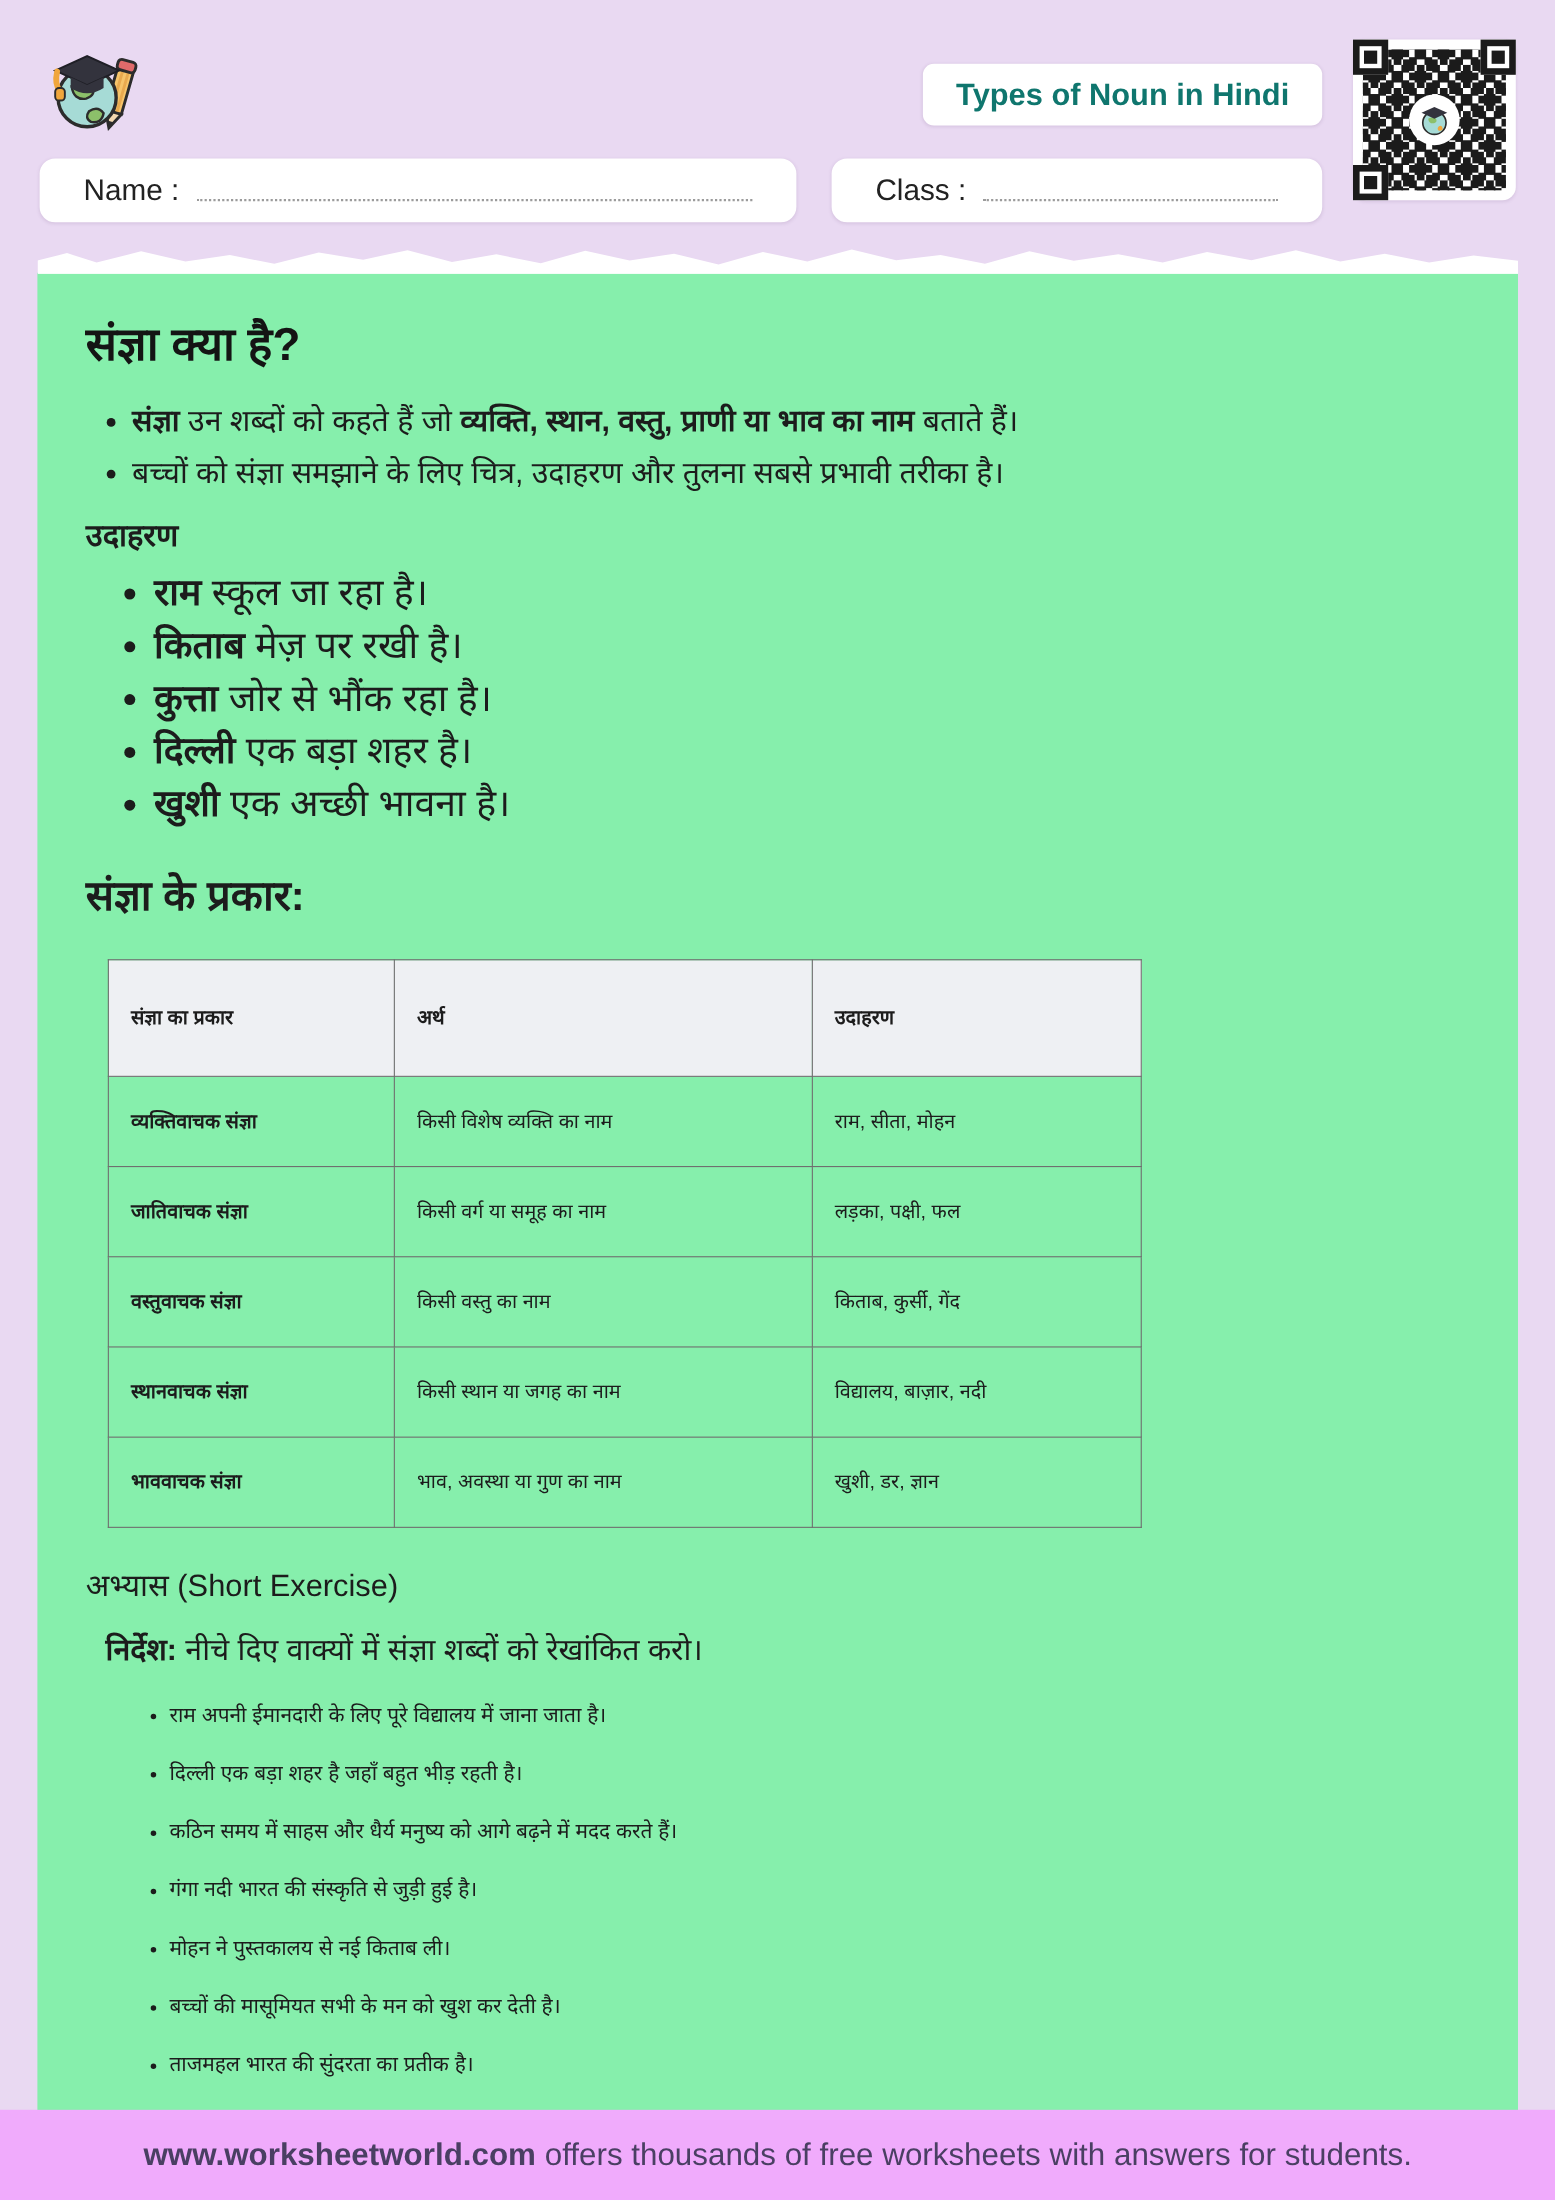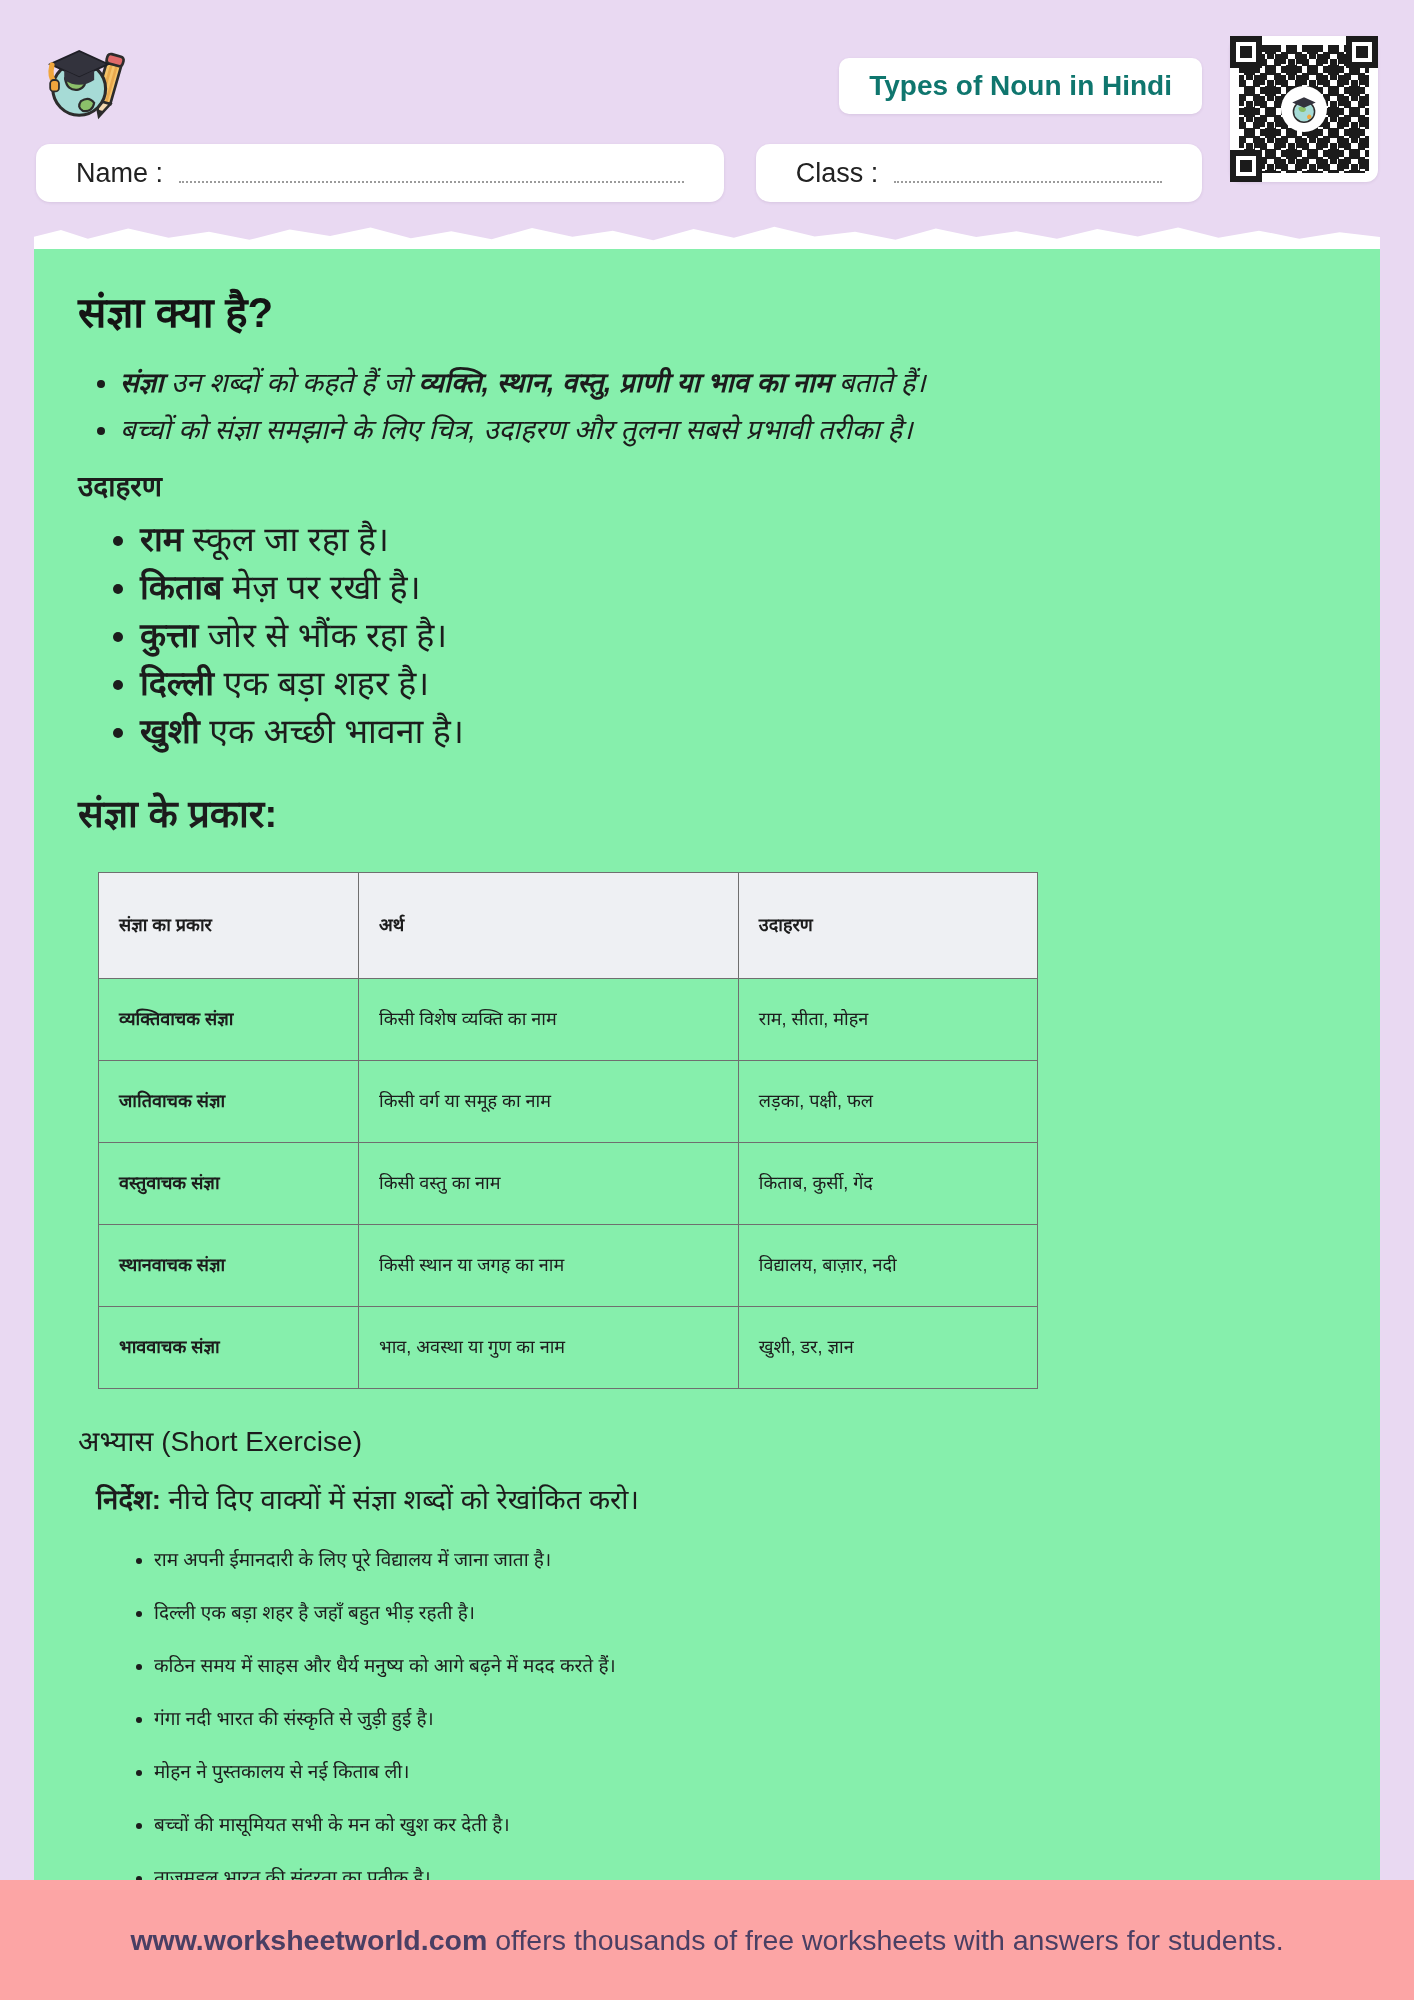--- a/index.html
+++ b/index.html
@@ -74,21 +74,21 @@
     padding:30px 44px 30px 44px;
   }
   .card::before {
     content:""; position:absolute; left:0; right:0; top:-26px; height:27px; background:#ffffff;
     clip-path:polygon(0% 100%,0% 55%,2% 30%,4% 62%,7% 24%,10% 58%,13% 36%,16% 66%,19% 28%,22% 52%,25% 20%,28% 60%,31% 34%,34% 64%,37% 22%,40% 55%,43% 32%,46% 68%,49% 26%,52% 58%,55% 18%,58% 54%,61% 36%,64% 66%,67% 24%,70% 56%,73% 34%,76% 62%,79% 26%,82% 54%,85% 20%,88% 58%,91% 32%,94% 62%,97% 38%,100% 56%,100% 100%);
   }
   .h1 { font-size:42px; font-weight:700; color:#141414; margin:4px 0 24px 0; }
   .b { font-weight:700; }
   ul { margin:0; }
   .intro-list { list-style:disc; padding-left:42px; font-size:27.5px; line-height:40px; }
-  .intro-list li { margin-bottom:7px;font-style:italic; }
+  .intro-list li { margin-bottom:7px; }
   .sub-heading { font-size:28px; font-weight:700; margin:16px 0 16px 0; }
   .examples-list { list-style:disc; padding-left:62px; font-size:34px; line-height:38px; }
   .examples-list li { margin-bottom:10px; }
   .h2 { font-size:38px; font-weight:700; margin:36px 0 34px 0; }
   table.noun-table {
     border-collapse:collapse;
     width:940px; margin-left:20px;
     font-size:18px;
   }
   .noun-table th, .noun-table td {
@@ -97,22 +97,22 @@
     padding:22px 20px; line-height:37px;
   }
   .noun-table thead th { background:#eef0f3; font-weight:700; padding:34px 20px; }
   .noun-table td:first-child { font-weight:700; }
   .exercise-heading { font-size:28px; font-weight:400; margin:32px 0 22px 0; }
   .instruction { font-size:27.5px; margin:0 0 22px 18px; line-height:38px; }
   .exercise-list { list-style:disc; padding-left:76px; font-size:19px; line-height:38px; }
   .exercise-list li { margin-bottom:15px; }
   
   .footer {
-    position:absolute; left:0; right:0; bottom:0; height:120px;
-    background:#fca5a5;
+    position:absolute; left:0; right:0; bottom:0; height:82px;
+    background:#f0abfc;
     display:flex; align-items:center; justify-content:center;
     font-size:28.5px; color:#4a3f63;text-align:right;
   }
 </style>
 </head>
 <body>
 
 <div class="page">
 
   <div class="header">

